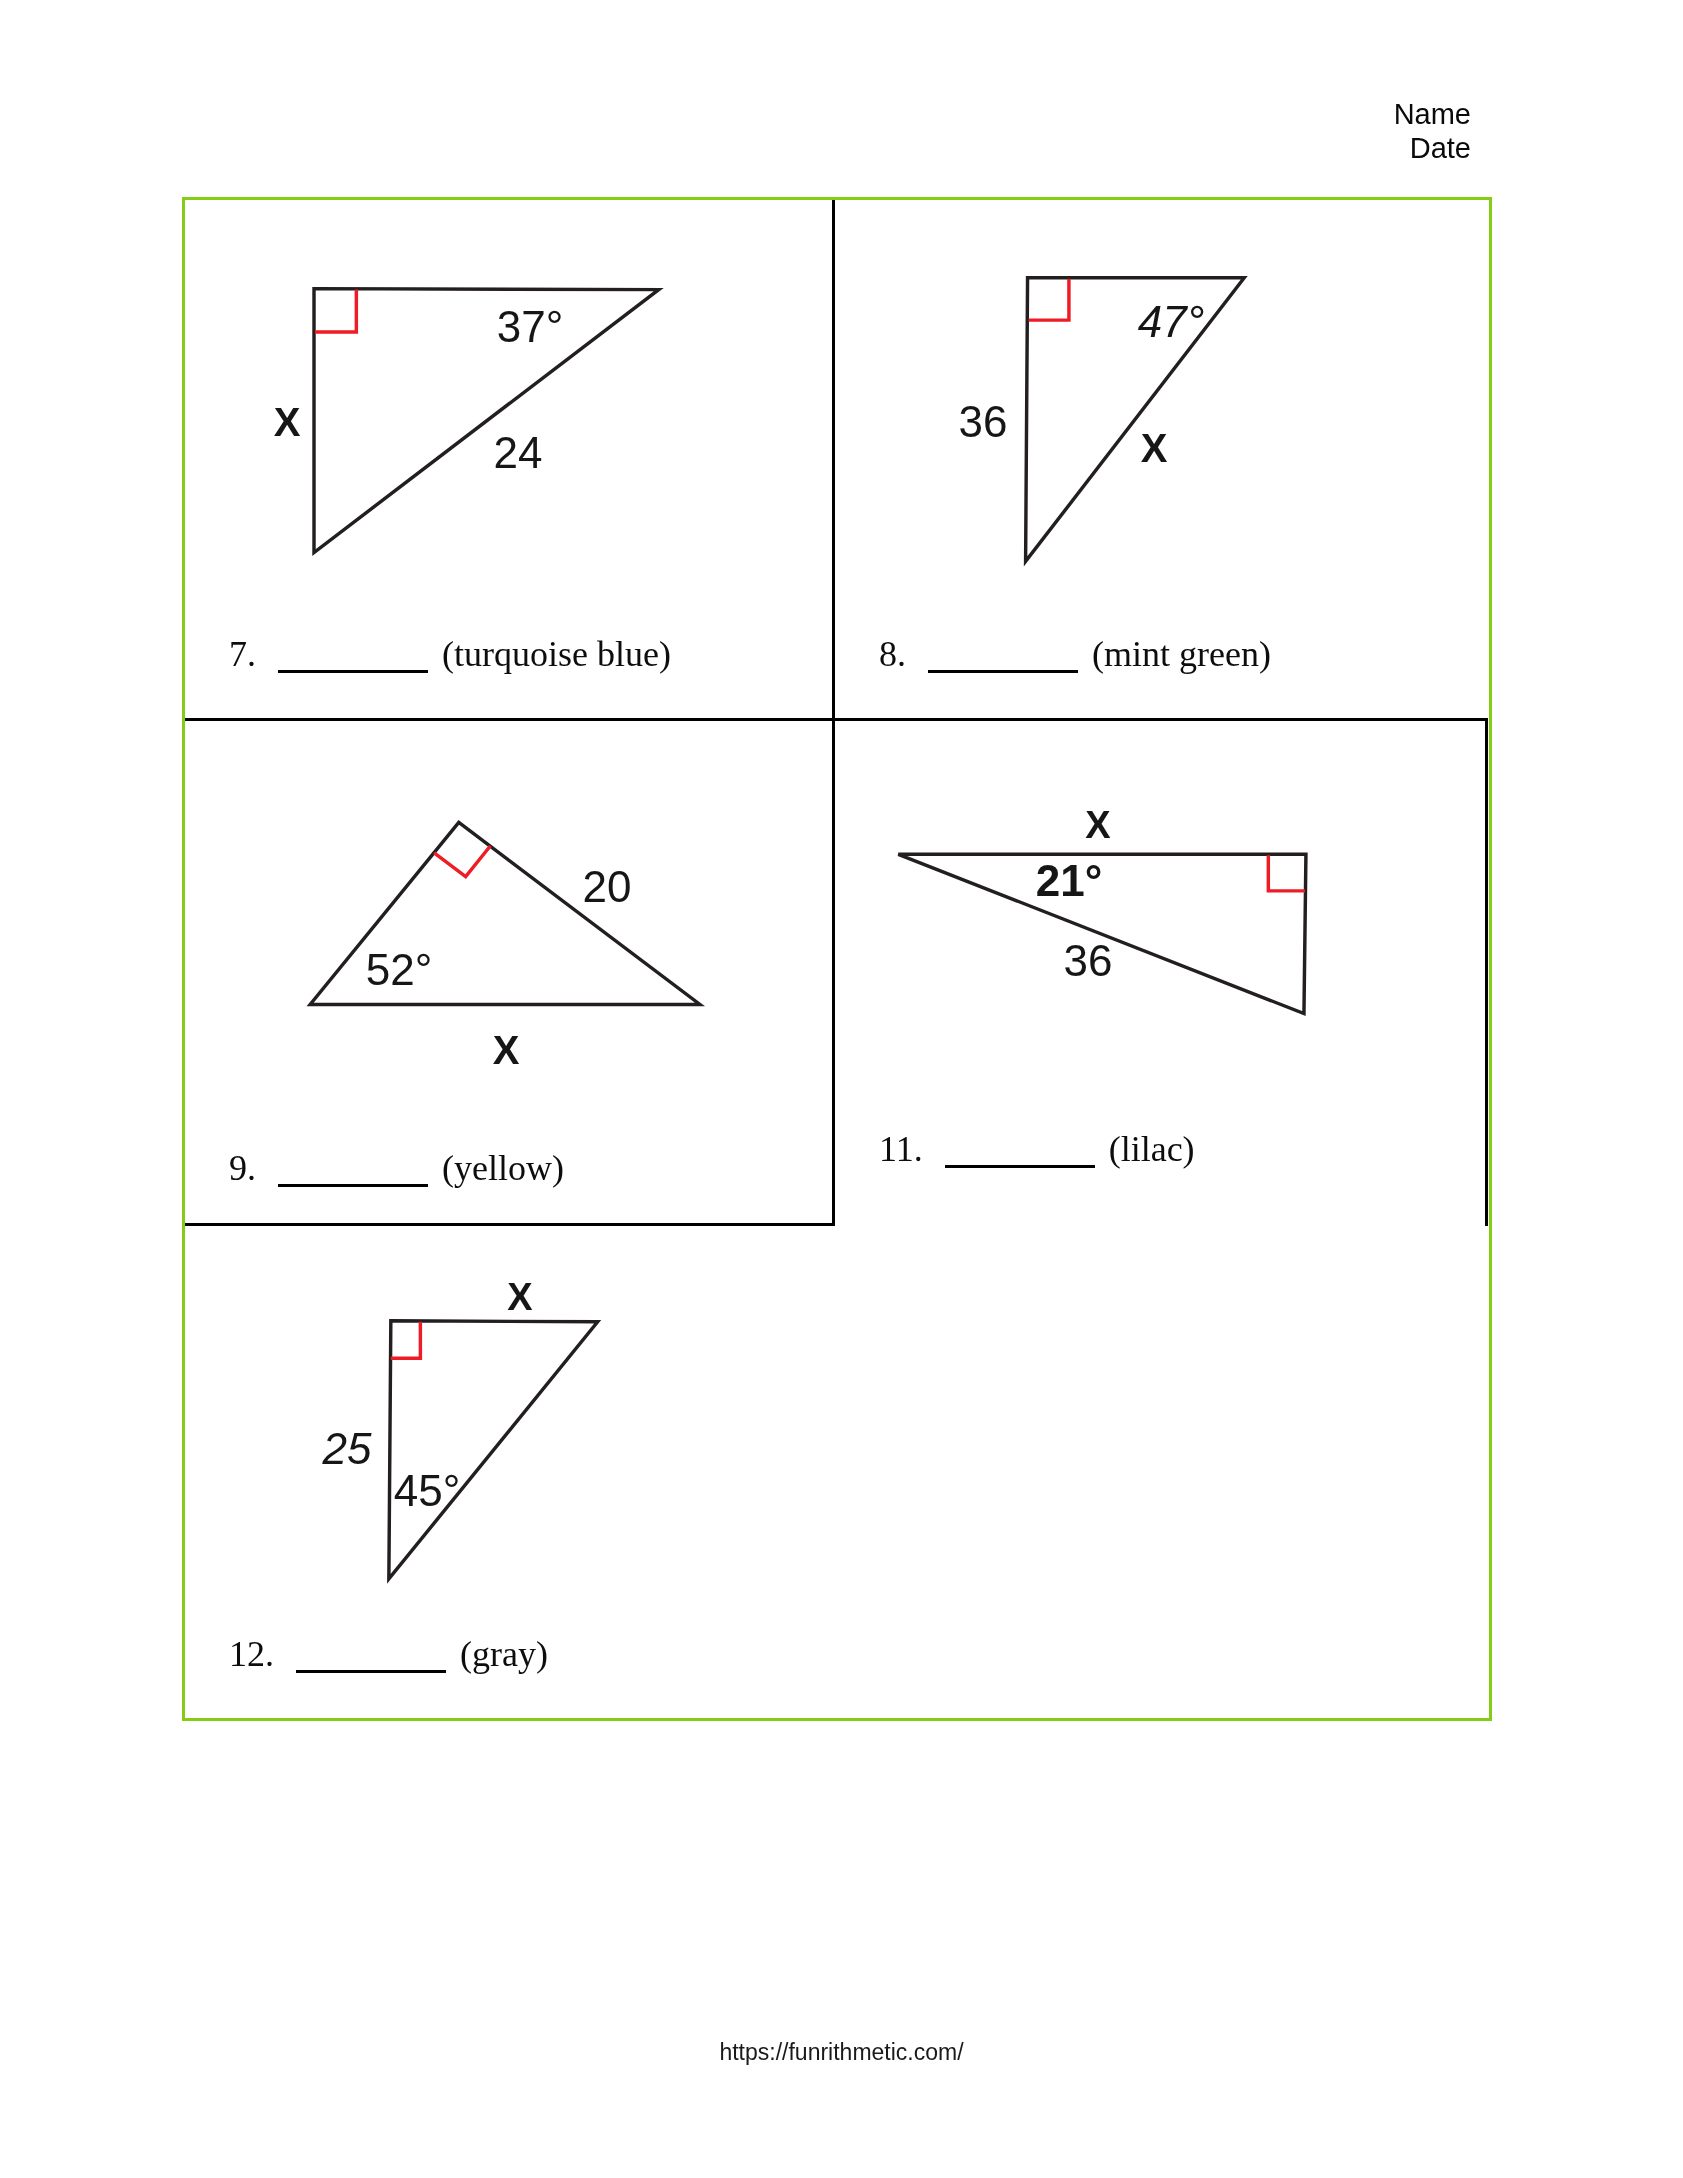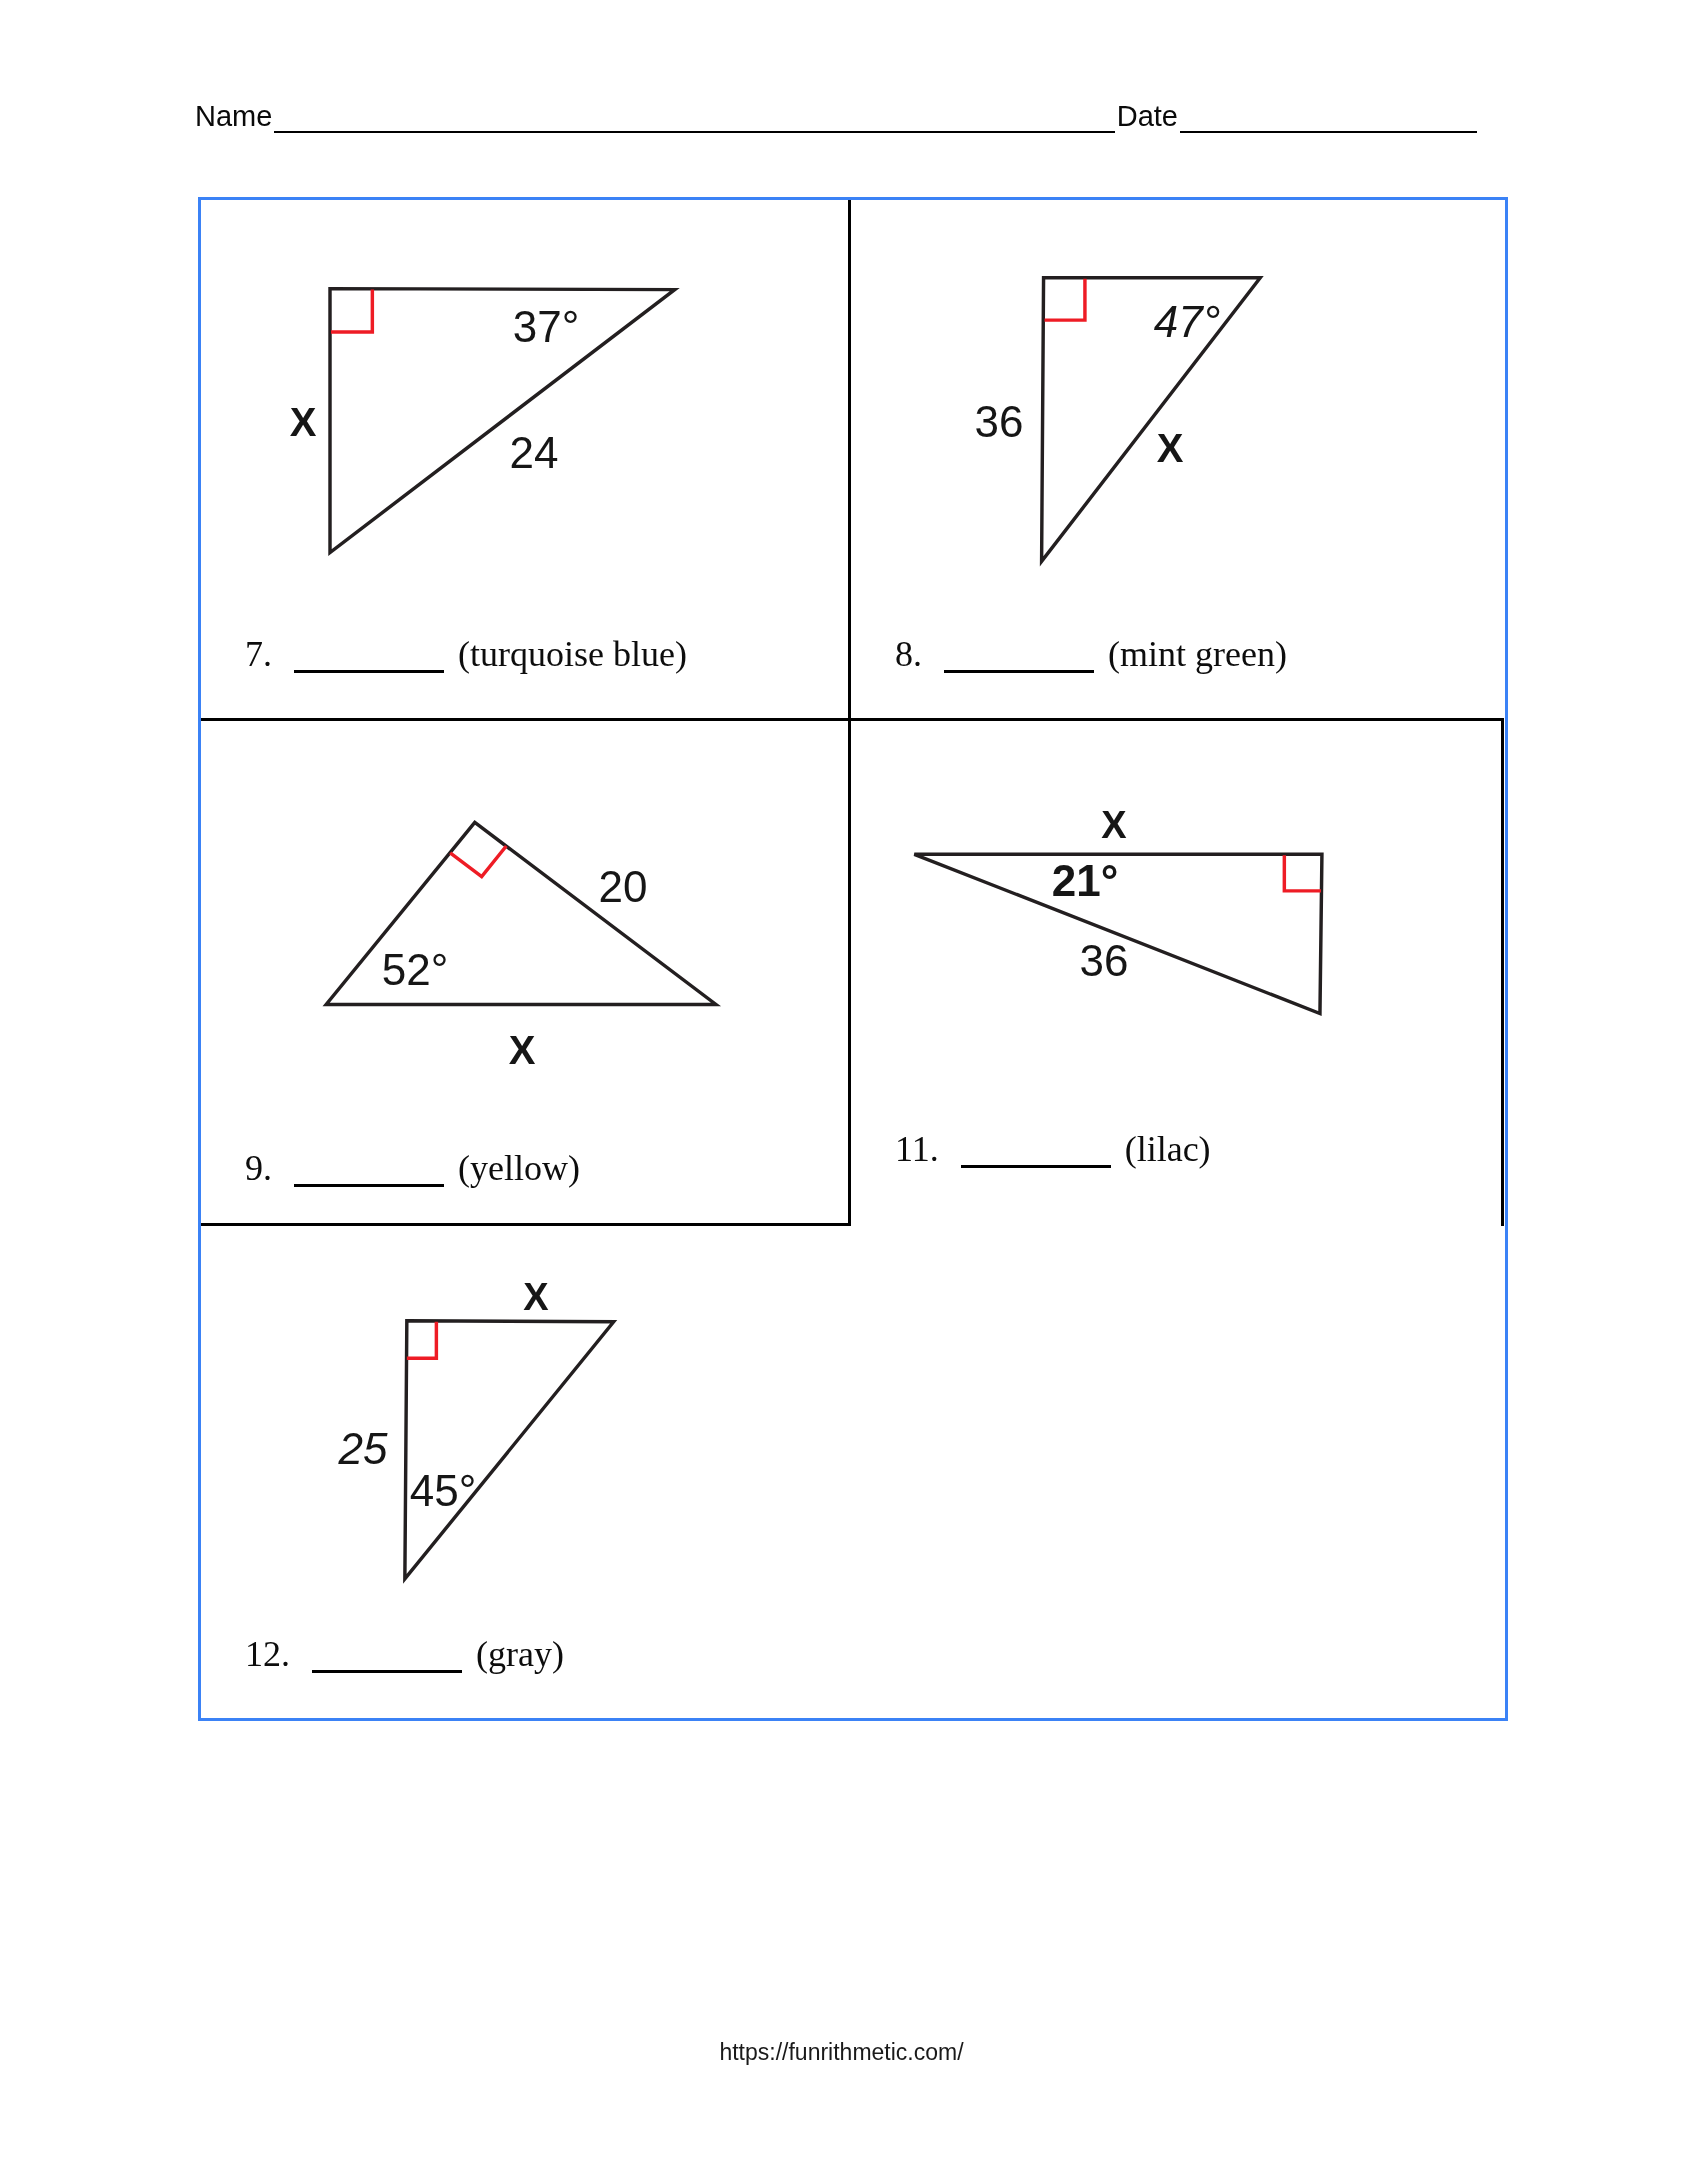--- a/index.html
+++ b/index.html
@@ -7,39 +7,38 @@
     position:relative;
     width:1683px; height:2178px;
     background:#ffffff;
     font-family:"Liberation Sans", sans-serif;
     color:#111;
     overflow:hidden;
   }
 
   
   .header {
-    position:absolute; left:195px; top:99px; width:1282px;
+    position:absolute; left:189px; top:99px; width:1282px;
     display:flex; align-items:flex-end;
-    font-size:29px; color:#0a0a0a;
+    font-size:29px; color:#0a0a0a;flex-direction:column;
   }
   .header .label { white-space:nowrap; line-height:1.1; }
   .fill-line { border-bottom:2.5px solid #000; height:32px; }
   .fill-line.grow { flex:1; margin:0 2px; }
   .fill-line.date { width:297px; margin-left:2px; }
 
   
   .grid {
     position:absolute; left:182px; top:197px;
     width:1304px; height:1518px;
     display:grid;
     grid-template-columns:650px 653px;
     grid-template-rows:521px 505px 492px;
-    border:3px solid #3b82f6;
+    border:3px solid #84cc16;
     box-sizing:content-box;
-    margin-left:16px;
   }
   .cell { position:relative; box-sizing:border-box; }
   .cell.colL { border-right:3px solid #000; }
   .cell.r1, .cell.r2 { border-bottom:3px solid #000; }
 
   .tri { position:absolute; left:0; top:0; width:100%; height:100%; }
   .tri polygon { fill:none; stroke:#231f20; stroke-width:3.5; stroke-linejoin:miter; }
   .tri .ra { fill:none; stroke:#ee1c25; stroke-width:3.5; }
 
   .lbl {

